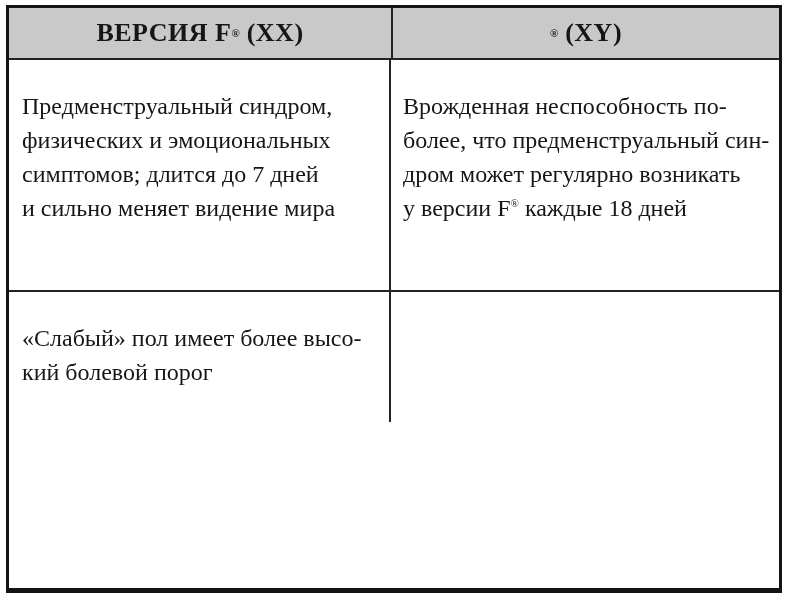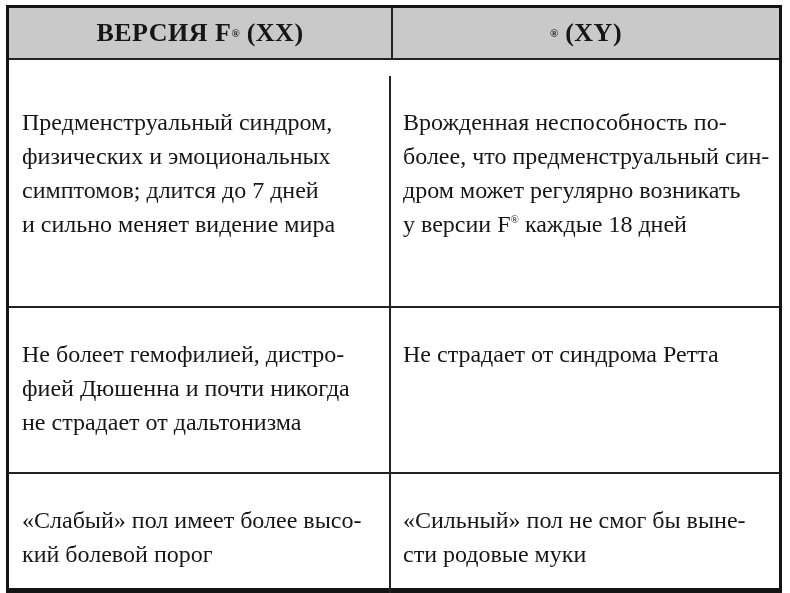--- a/index.html
+++ b/index.html
@@ -49,21 +49,21 @@
     flex: 1;
     width: auto;
     border-right: none;
   }
   .trow {
     display: flex;
   }
   .trow + .trow {
     border-top: 2px solid #232323;
   }
-  .row1 { height: 230px; margin-top: 16px; }
+  .row1 { height: 230px; }
   .row2 { height: 164px; }
   .row3 { height: 130px; }
   .td {
     box-sizing: border-box;
     padding: 29px 8px 0 13px;
     overflow: hidden;
   }
   .td-left {
     width: 382px;
     flex: none;
@@ -104,36 +104,22 @@
         <div class="line">и сильно меняет видение мира</div>
       </div>
       <div class="td td-right">
         <div class="line">Врожденная неспособность по-</div>
         <div class="line">более, что предменструальный син-</div>
         <div class="line">дром может регулярно возникать</div>
         <div class="line"><span>у версии F</span><sup class="reg-sup">®</sup><span> каждые 18 дней</span></div>
       </div>
     </div>
 
-    <div class="trow row2">
-      <div class="td td-left">
-        <div class="line">Не болеет гемофилией, дистро-</div>
-        <div class="line">фией Дюшенна и почти никогда</div>
-        <div class="line">не страдает от дальтонизма</div>
-      </div>
-      <div class="td td-right">
-        <div class="line">Не страдает от синдрома Ретта</div>
-      </div>
-    </div>
 
     <div class="trow row3">
       <div class="td td-left">
         <div class="line">«Слабый» пол имеет более высо-</div>
         <div class="line">кий болевой порог</div>
-      </div>
-      <div class="td td-right">
-        <div class="line">«Сильный» пол не смог бы выне-</div>
-        <div class="line">сти родовые муки</div>
       </div>
     </div>
 
   </div>
 </div>
 
 </body></html>

